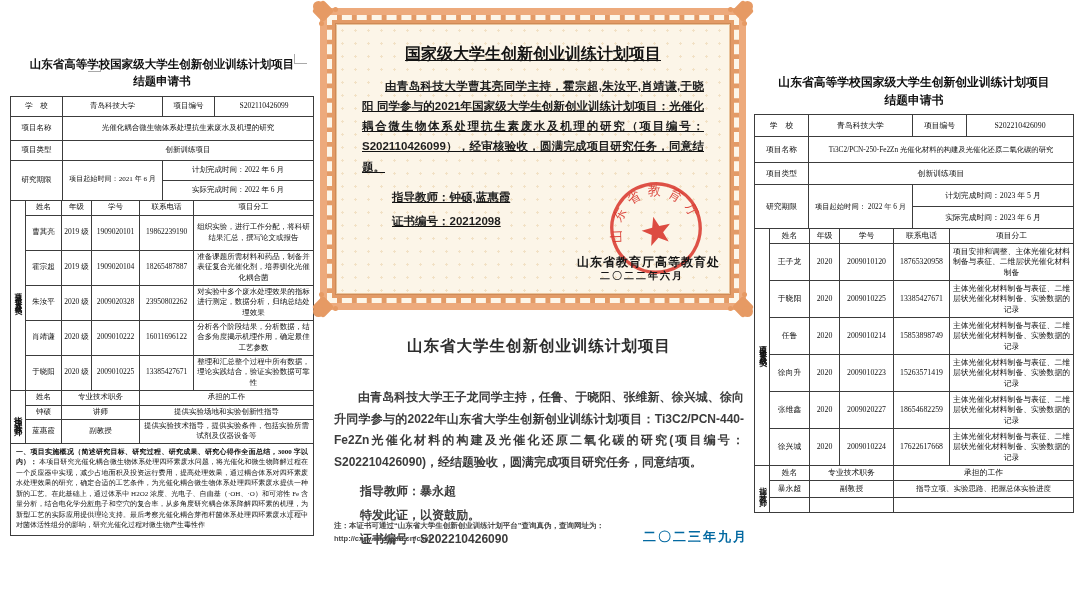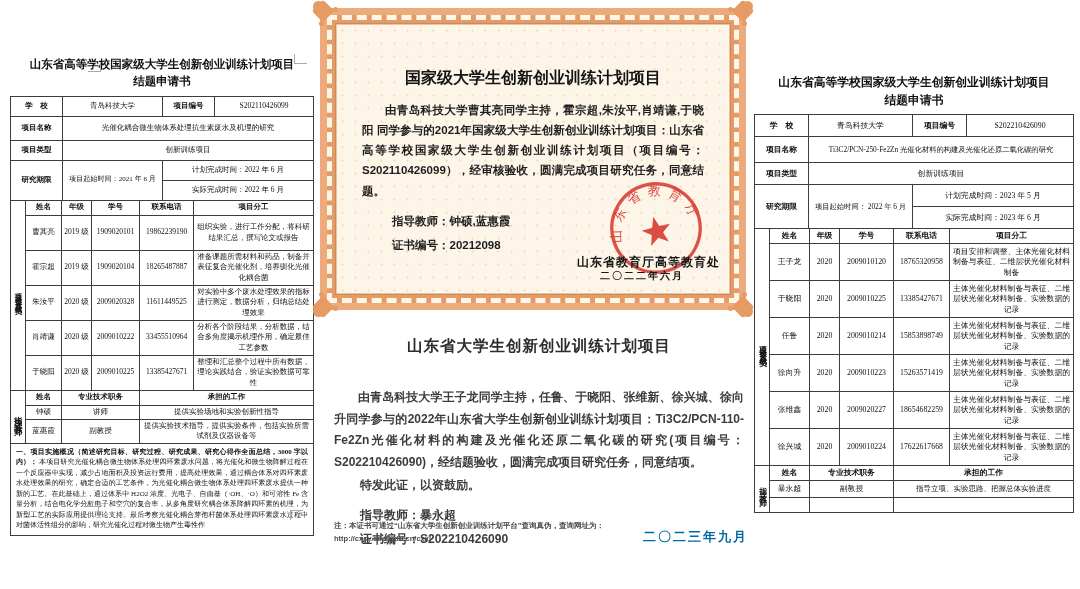--- a/index.html
+++ b/index.html
@@ -8,21 +8,21 @@
     background:#ffffff;
     font-family:"Liberation Serif","DejaVu Serif",serif;
     color:#111;
   }
   
   .doc{position:absolute;}
   .doc-title{font-size:11.5px;font-weight:bold;text-align:center;line-height:1.5;margin:0 0 6px 0;}
   table.t{border-collapse:collapse;width:100%;table-layout:fixed;margin-top:-1px;}
   table.t td{border:1px solid #3c3c3c;padding:1px 2px;text-align:center;vertical-align:middle;
     font-size:7.5px;line-height:1.35;word-break:break-all;}
-  td.lbl{font-weight:bold;}
+  td.lbl{font-weight:normal;}
   td.duty{font-size:6.8px;line-height:1.35;padding:1px 3px;}
   td.vlabel{writing-mode:vertical-lr;text-orientation:upright;font-weight:bold;
     font-size:7.5px;letter-spacing:2px;padding:2px 0;}
   td.vlabel.short{letter-spacing:4px;font-size:8.5px;}
   tr.mrow>td{height:32px;}
   tr.hrow>td{height:12px;}
   .para-box{border:1px solid #3c3c3c;margin-top:-1px;padding:3px 5px 4px 5px;
     font-size:7px;line-height:1.5;text-align:justify;}
   .para-title{font-weight:bold;}
   .para-body{display:inline;}
@@ -31,22 +31,22 @@
   .right-doc{left:754px;top:74px;width:320px;}
   .right-doc .doc-title{font-size:11.8px;}
   .right-doc table.t td{font-size:7.8px;}
   .right-doc td.duty{font-size:6.8px;}
   .right-doc tr.mrow>td{height:34px;}
   
   .cert{position:absolute;left:320px;top:8px;width:426px;height:302px;box-sizing:border-box;}
   .cert-outer{height:100%;background:#edaa7c;padding:7px;box-sizing:border-box;position:relative;}
   .cert-mid{height:100%;background:#e39b67;border:5px dashed #fdf6e9;padding:3px;box-sizing:border-box;}
   .cert-inner{height:100%;background:#fcf5e8;border:1px solid #cf8a57;box-shadow:inset 0 0 0 1px #e9c49c;
-    position:relative;box-sizing:border-box;padding:30px 24px;
-    background-image:radial-gradient(#f2e1c5 1px,transparent 1.2px);background-size:13px 13px;}
+    position:relative;box-sizing:border-box;padding:6px 24px;
+    background-image:radial-gradient(#f2e1c5 1px,transparent 1.2px);background-size:13px 13px;text-decoration:underline;}
   .cert-title{font-family:"Liberation Sans","DejaVu Sans",sans-serif;font-size:16px;font-weight:bold;
     text-align:center;margin:14px 0 0 0;color:#141414;}
   .cert-subtitle{font-size:20px;font-weight:bold;text-align:center;letter-spacing:9px;
     margin:13px 0 0 0;color:#121212;}
   .cert-body{font-family:"Liberation Sans","DejaVu Sans",sans-serif;font-size:11.5px;font-weight:600;
     line-height:1.75;text-indent:2em;margin:11px 2px 0 2px;color:#1d1d1d;text-align:justify;}
   .cert-line{font-family:"Liberation Sans","DejaVu Sans",sans-serif;font-size:11.5px;font-weight:600;
     margin:4px 0 0 32px;color:#1d1d1d;line-height:1.8;}
   .cert-line.first{margin-top:10px;}
   .seal{position:absolute;right:26px;top:156px;width:96px;height:96px;transform:rotate(-14deg);z-index:1;}
@@ -155,28 +155,28 @@
       <td>霍宗超</td>
       <td>2019 级</td>
       <td>1909020104</td>
       <td>18265487887</td>
       <td class="duty">准备课题所需材料和药品，制备并表征复合光催化剂，培养驯化光催化耦合菌</td>
     </tr>
     <tr class="mrow">
       <td>朱汝平</td>
       <td>2020 级</td>
       <td>2009020328</td>
-      <td>11611449525</td>
+      <td>23950802262</td>
       <td class="duty">对实验中多个废水处理效果的指标进行测定，数据分析，归纳总结处理效果</td>
     </tr>
     <tr class="mrow">
       <td>肖靖谦</td>
       <td>2020 级</td>
       <td>2009010222</td>
-      <td>33455510964</td>
+      <td>16011696122</td>
       <td class="duty">分析各个阶段结果，分析数据，结合多角度揭示机理作用，确定最佳工艺参数</td>
     </tr>
     <tr class="mrow">
       <td>于晓阳</td>
       <td>2020 级</td>
       <td>2009010225</td>
       <td>13385427671</td>
       <td class="duty">整理和汇总整个过程中所有数据，理论实践结合，验证实验数据可靠性</td>
     </tr>
   </tbody>
@@ -222,21 +222,21 @@
 
 <section class="cert">
   <div class="cert-outer">
     <div class="orn tl"></div>
     <div class="orn tr"></div>
     <div class="orn bl"></div>
     <div class="orn br"></div>
     <div class="cert-mid">
       <div class="cert-inner">
         <h2 class="cert-title">国家级大学生创新创业训练计划项目</h2>
-        <p class="cert-body">由青岛科技大学曹其亮同学主持，霍宗超,朱汝平,肖靖谦,于晓阳 同学参与的2021年国家级大学生创新创业训练计划项目：山东省高等学校国家级大学生创新创业训练计划项目（项目编号：S202110426099），经审核验收，圆满完成项目研究任务，同意结题。</p>
+        <p class="cert-body">由青岛科技大学曹其亮同学主持，霍宗超,朱汝平,肖靖谦,于晓阳 同学参与的2021年国家级大学生创新创业训练计划项目：光催化耦合微生物体系处理抗生素废水及机理的研究（项目编号：S202110426099），经审核验收，圆满完成项目研究任务，同意结题。</p>
         <p class="cert-line first">指导教师：钟硕,蓝惠霞</p>
         <p class="cert-line">证书编号：20212098</p>
 
         <svg class="seal" viewBox="0 0 100 100">
           <circle cx="50" cy="50" r="46" fill="none" stroke="#d93a30" stroke-width="3.5" opacity="0.88"></circle>
           <defs>
             <path id="sealArc" d="M 14,66 A 38,38 0 1 1 86,66" fill="none"></path>
           </defs>
           <text font-size="13.5" fill="#d93a30" opacity="0.92" letter-spacing="7" font-family="Liberation Sans, DejaVu Sans, sans-serif">
             <textPath href="#sealArc" startOffset="7%">山东省教育厅</textPath>
@@ -246,23 +246,23 @@
 
         <div class="cert-dept">山东省教育厅高等教育处</div>
         <div class="cert-date">二〇二二年六月</div>
       </div>
     </div>
   </div>
 </section>
 
 <section class="prov">
   <h2 class="prov-title">山东省大学生创新创业训练计划项目</h2>
-  <p class="prov-body">由青岛科技大学王子龙同学主持，任鲁、于晓阳、张维新、徐兴城、徐向升同学参与的2022年山东省大学生创新创业训练计划项目：Ti3C2/PCN-110-Fe2Zn光催化材料的构建及光催化还原二氧化碳的研究(项目编号：S202210426090)，经结题验收，圆满完成项目研究任务，同意结项。</p>
+  <p class="prov-body">由青岛科技大学王子龙同学主持，任鲁、于晓阳、张维新、徐兴城、徐向升同学参与的2022年山东省大学生创新创业训练计划项目：Ti3C2/PCN-440-Fe2Zn光催化材料的构建及光催化还原二氧化碳的研究(项目编号：S202210426090)，经结题验收，圆满完成项目研究任务，同意结项。</p>
+  <p class="prov-line first">指导教师：暴永超</p>
   <p class="prov-line">特发此证，以资鼓励。</p>
-  <p class="prov-line first">指导教师：暴永超</p>
   <p class="prov-line">证书编号：S202210426090</p>
 </section>
 
 <div class="prov-footer">
   <div class="prov-note">
     <span>注：本证书可通过“山东省大学生创新创业训练计划平台”查询真伪，查询网址为：</span><br>
     <span>http://cxcy.sdei.edu.cn/cxxl</span>
   </div>
   <div class="prov-date">二〇二三年九月</div>
 </div>

